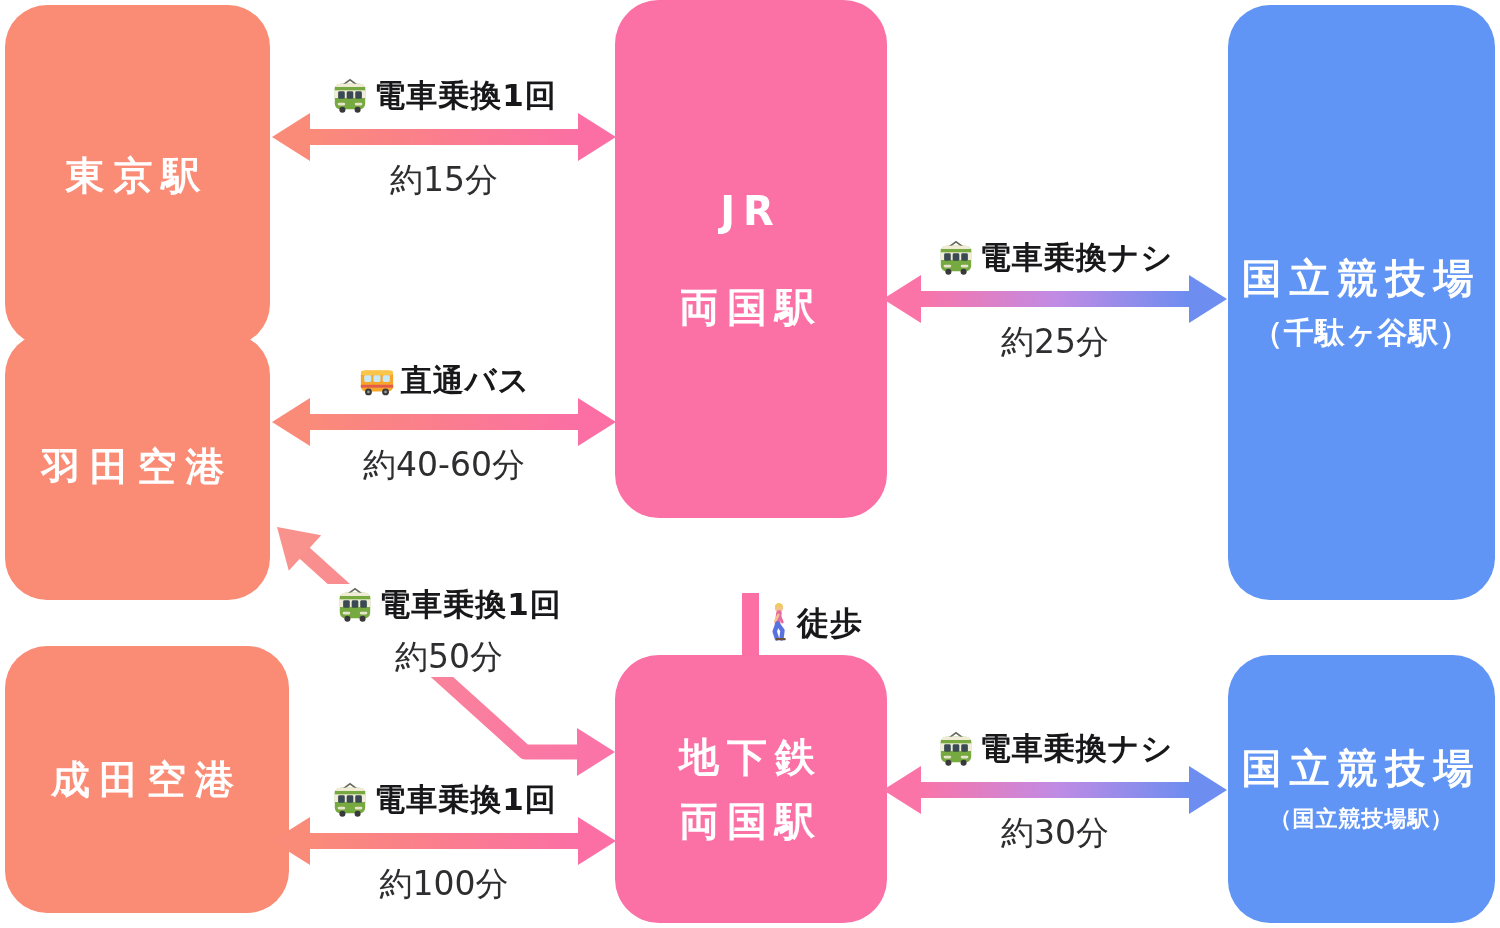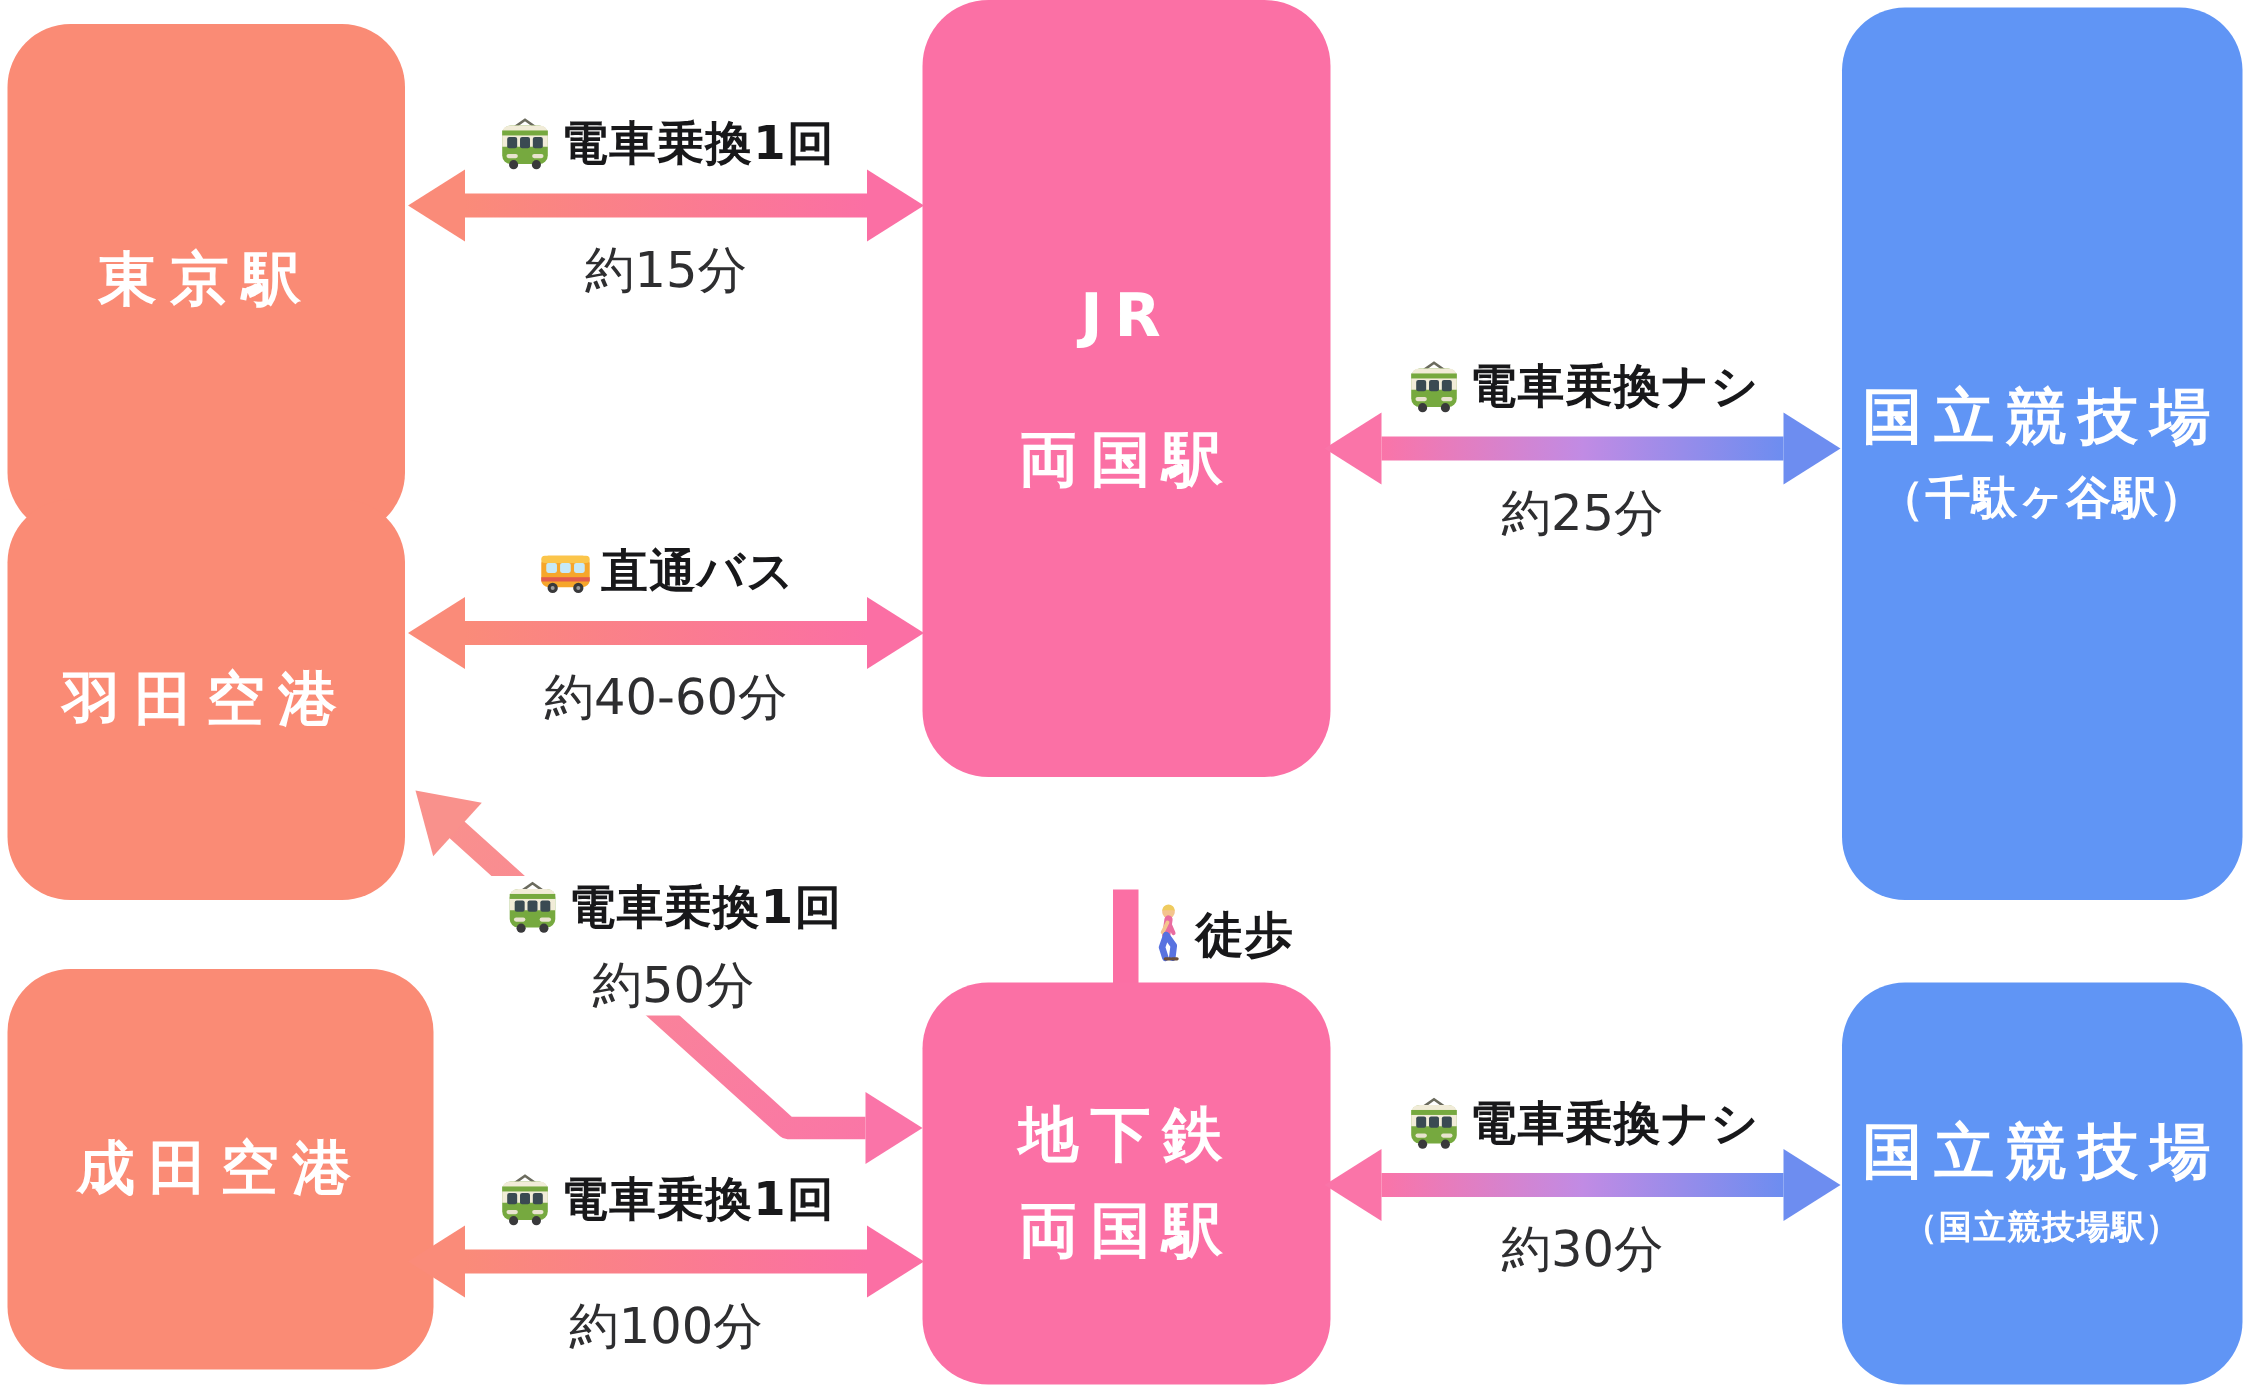--- a/index.html
+++ b/index.html
@@ -12,21 +12,21 @@
     position:absolute;display:flex;flex-direction:column;align-items:center;justify-content:center;
     color:#fff;font-weight:700;text-align:center;border-radius:42px;z-index:2;
   }
   .node.salmon{background:var(--salmon);}
   .node.pink{background:var(--pink);}
   .node.blue{background:var(--blue);}
   .node .l1{font-size:40px;letter-spacing:8px;line-height:1.0;}
   .node .l2{font-size:40px;letter-spacing:8px;line-height:1.0;margin-top:24px;}
   .node .sub{font-size:30px;letter-spacing:1px;line-height:1.0;margin-top:20px;}
   .node .single{font-size:39px;letter-spacing:9px;line-height:1.0;}
-  #node-tokyo{left:5px;top:16px;width:265px;height:341px;justify-content:center;}
+  #node-tokyo{left:5px;top:5px;width:265px;height:341px;justify-content:center;}
   #node-haneda{left:5px;top:333px;width:265px;height:267px;}
   #node-narita{left:5px;top:646px;width:284px;height:267px;}
   #node-jr{left:615px;top:0;width:272px;height:518px;border-radius:44px;gap:32px;}
   #node-subway{left:615px;top:655px;width:272px;height:268px;border-radius:44px;}
   #node-sendagaya{left:1228px;top:5px;width:267px;height:595px;}
   #node-kokuritsu{left:1228px;top:655px;width:267px;height:268px;}
   #node-kokuritsu .sub{font-size:22px;}
 
   
   .route{position:absolute;display:flex;flex-direction:column;align-items:center;z-index:3;}

